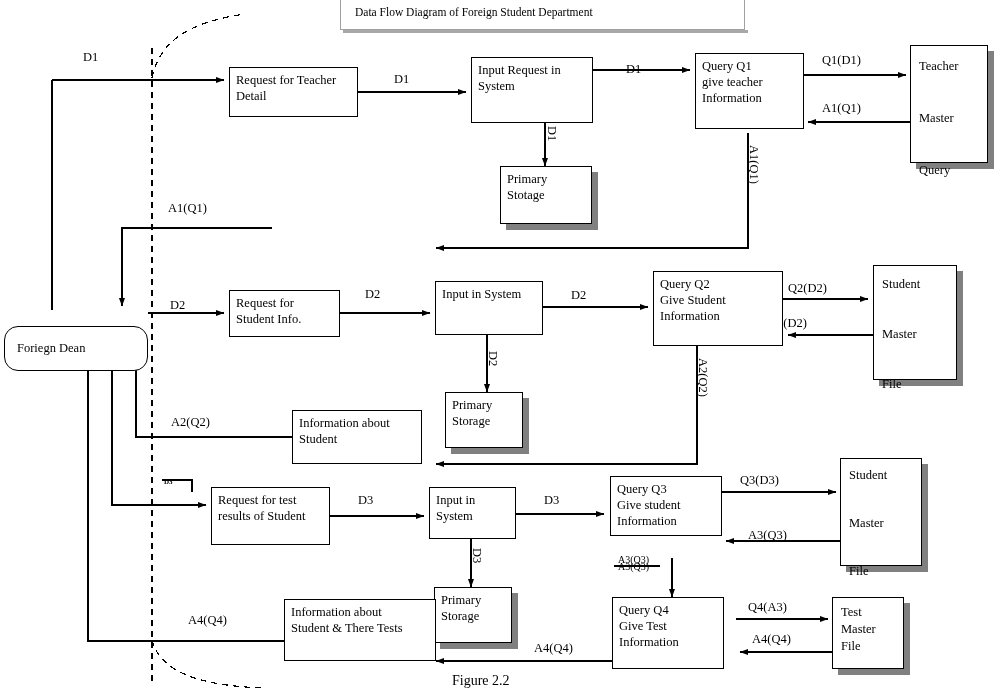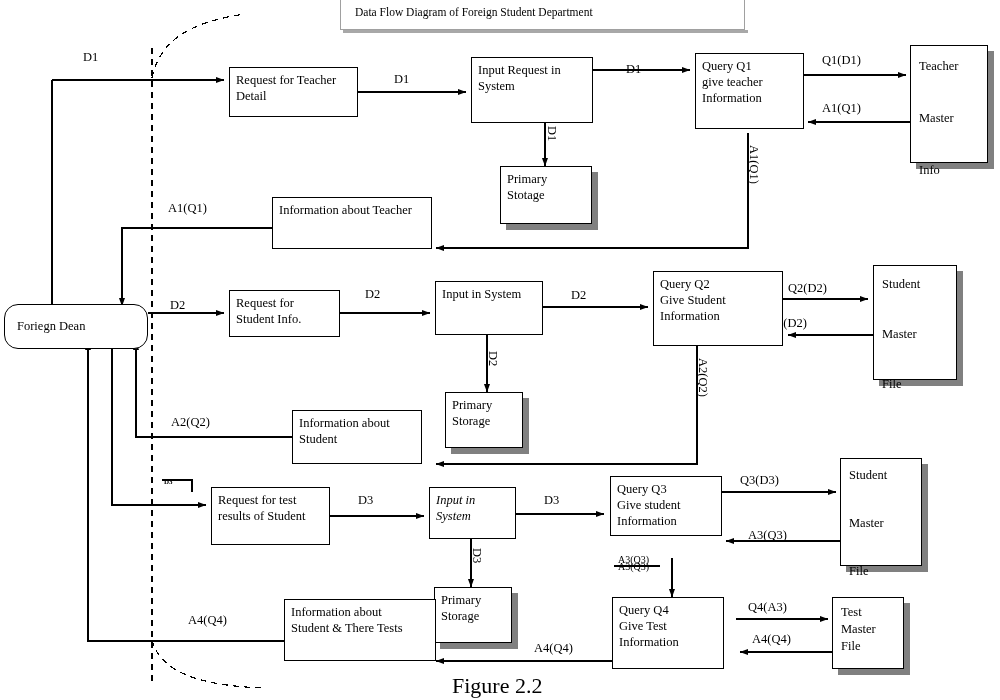--- a/index.html
+++ b/index.html
@@ -12,21 +12,21 @@
   .shadow{position:absolute;background:#808080;z-index:0;}
   .lbl{position:absolute;font-size:12.5px;line-height:14px;white-space:nowrap;}
   .lbl.small{font-size:7px;font-weight:bold;}
   .vlbl{position:absolute;font-size:12.5px;white-space:nowrap;
         transform-origin:0 0;transform:rotate(90deg);}
   .rounded{border-radius:14px;}
   .titlebox{position:absolute;box-sizing:border-box;border:1px solid #a0a0a0;
             border-top:none;background:#fff;}
   .titlebox .txt{position:absolute;left:14px;top:6px;font-size:11.5px;white-space:nowrap;}
   .titleshadow{position:absolute;background:#a8a8a8;}
-  .figcap{position:absolute;font-size:22px;white-space:nowrap;}
+  .figcap{position:absolute;font-size:14px;white-space:nowrap;}
   .node.n-layer{z-index:2;}
 </style>
 </head>
 <body>
 
 <div id="canvas">
 
   <div class="titleshadow" style="left:343px;top:30px;width:405px;height:3px;"></div>
   <div class="titlebox" style="left:340px;top:0px;width:405px;height:30px;">
     <span class="txt">Data Flow Diagram of Foreign Student Department</span>
@@ -90,21 +90,21 @@
 
       <path d="M736,619 L828,619" marker-end="url(#ah)"></path>
       <path d="M832,652 L740,652" marker-end="url(#ah)"></path>
 
       <path d="M612,661 L436,661" marker-end="url(#ah)"></path>
 
       <path d="M284,641 L88,641 L88,342" marker-end="url(#ah)"></path>
     </g>
   </svg>
 
-  <div class="node rounded n-layer" style="left:4px;top:304px;width:144px;height:45px;">
+  <div class="node rounded n-layer" style="left:4px;top:326px;width:144px;height:45px;">
     <span class="txt" style="top:13px;left:12px;">Foriegn Dean</span>
   </div>
   <div class="lbl" style="left:128px;top:327px;font-size:12px;">│</div>
 
   <div class="node n-layer" style="left:229px;top:67px;width:129px;height:50px;">
     <span class="txt">Request for Teacher
 Detail</span>
   </div>
 
   <div class="node n-layer" style="left:471px;top:57px;width:122px;height:66px;">
@@ -123,26 +123,23 @@
 give teacher
 Information</span>
   </div>
 
   <div class="shadow" style="left:916px;top:51px;width:78px;height:118px;"></div>
   <div class="node n-layer" style="left:910px;top:45px;width:78px;height:118px;">
     <span class="txt" style="top:7px;left:8px;line-height:26px;">Teacher
 
 Master
 
-Info</span>
-  </div>
-
-  <div class="node n-layer" style="left:272px;top:197px;width:160px;height:52px;">
-    <span class="txt">Information about Teacher</span>
-  </div>
+Query</span>
+  </div>
+
 
   <div class="node n-layer" style="left:229px;top:290px;width:111px;height:47px;">
     <span class="txt">Request for
 Student Info.</span>
   </div>
 
   <div class="node n-layer" style="left:435px;top:281px;width:108px;height:54px;">
     <span class="txt">Input in System</span>
   </div>
 
@@ -170,21 +167,21 @@
   <div class="node n-layer" style="left:292px;top:410px;width:130px;height:54px;">
     <span class="txt">Information about
 Student</span>
   </div>
 
   <div class="node n-layer" style="left:211px;top:487px;width:119px;height:58px;">
     <span class="txt">Request for test
 results of Student</span>
   </div>
 
-  <div class="node n-layer" style="left:429px;top:487px;width:87px;height:52px;font-style:italic;">
+  <div class="node n-layer" style="left:429px;top:487px;width:87px;height:52px;">
     <span class="txt">Input in
 System</span>
   </div>
 
   <div class="shadow" style="left:440px;top:593px;width:78px;height:56px;"></div>
   <div class="node n-layer" style="left:434px;top:587px;width:78px;height:56px;">
     <span class="txt">Primary
 Storage</span>
   </div>
 

